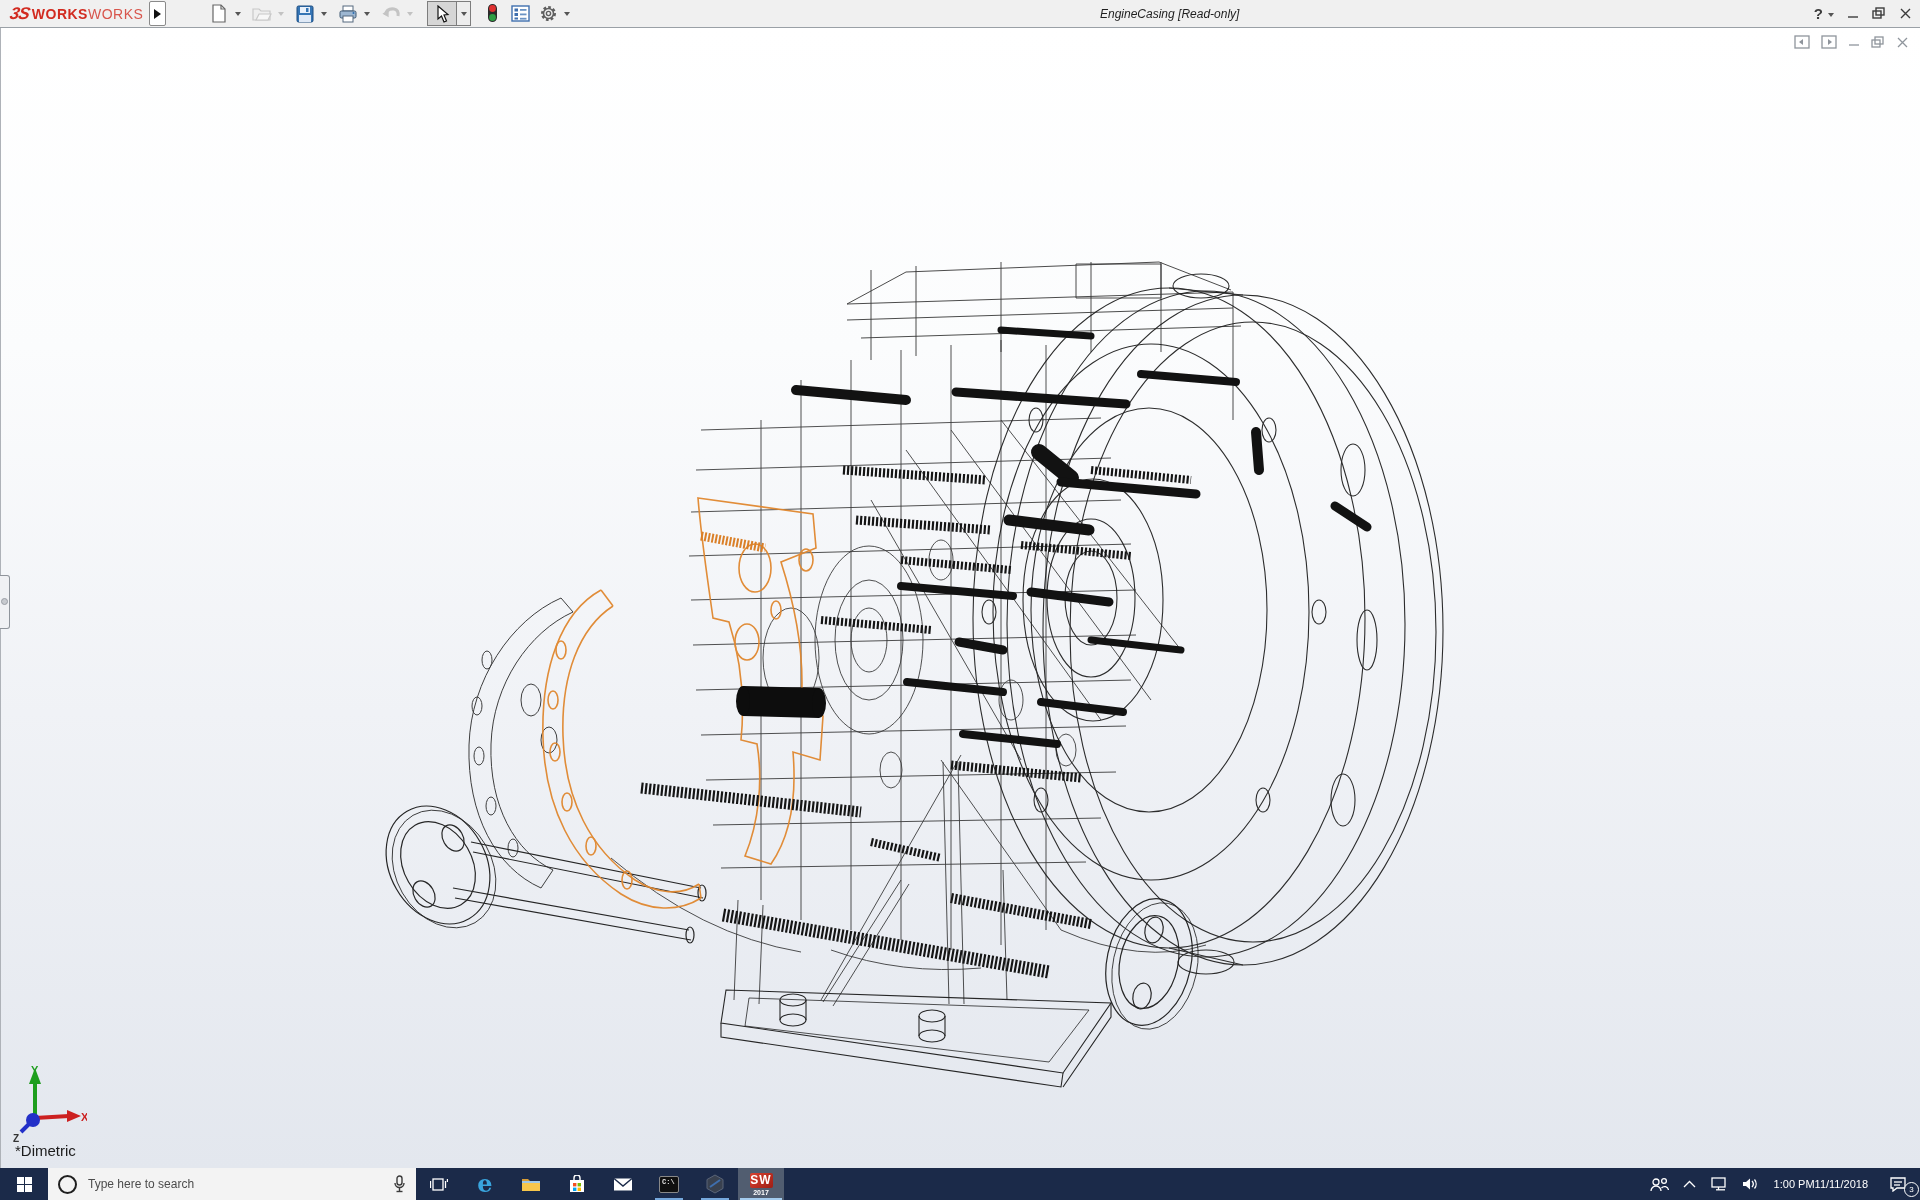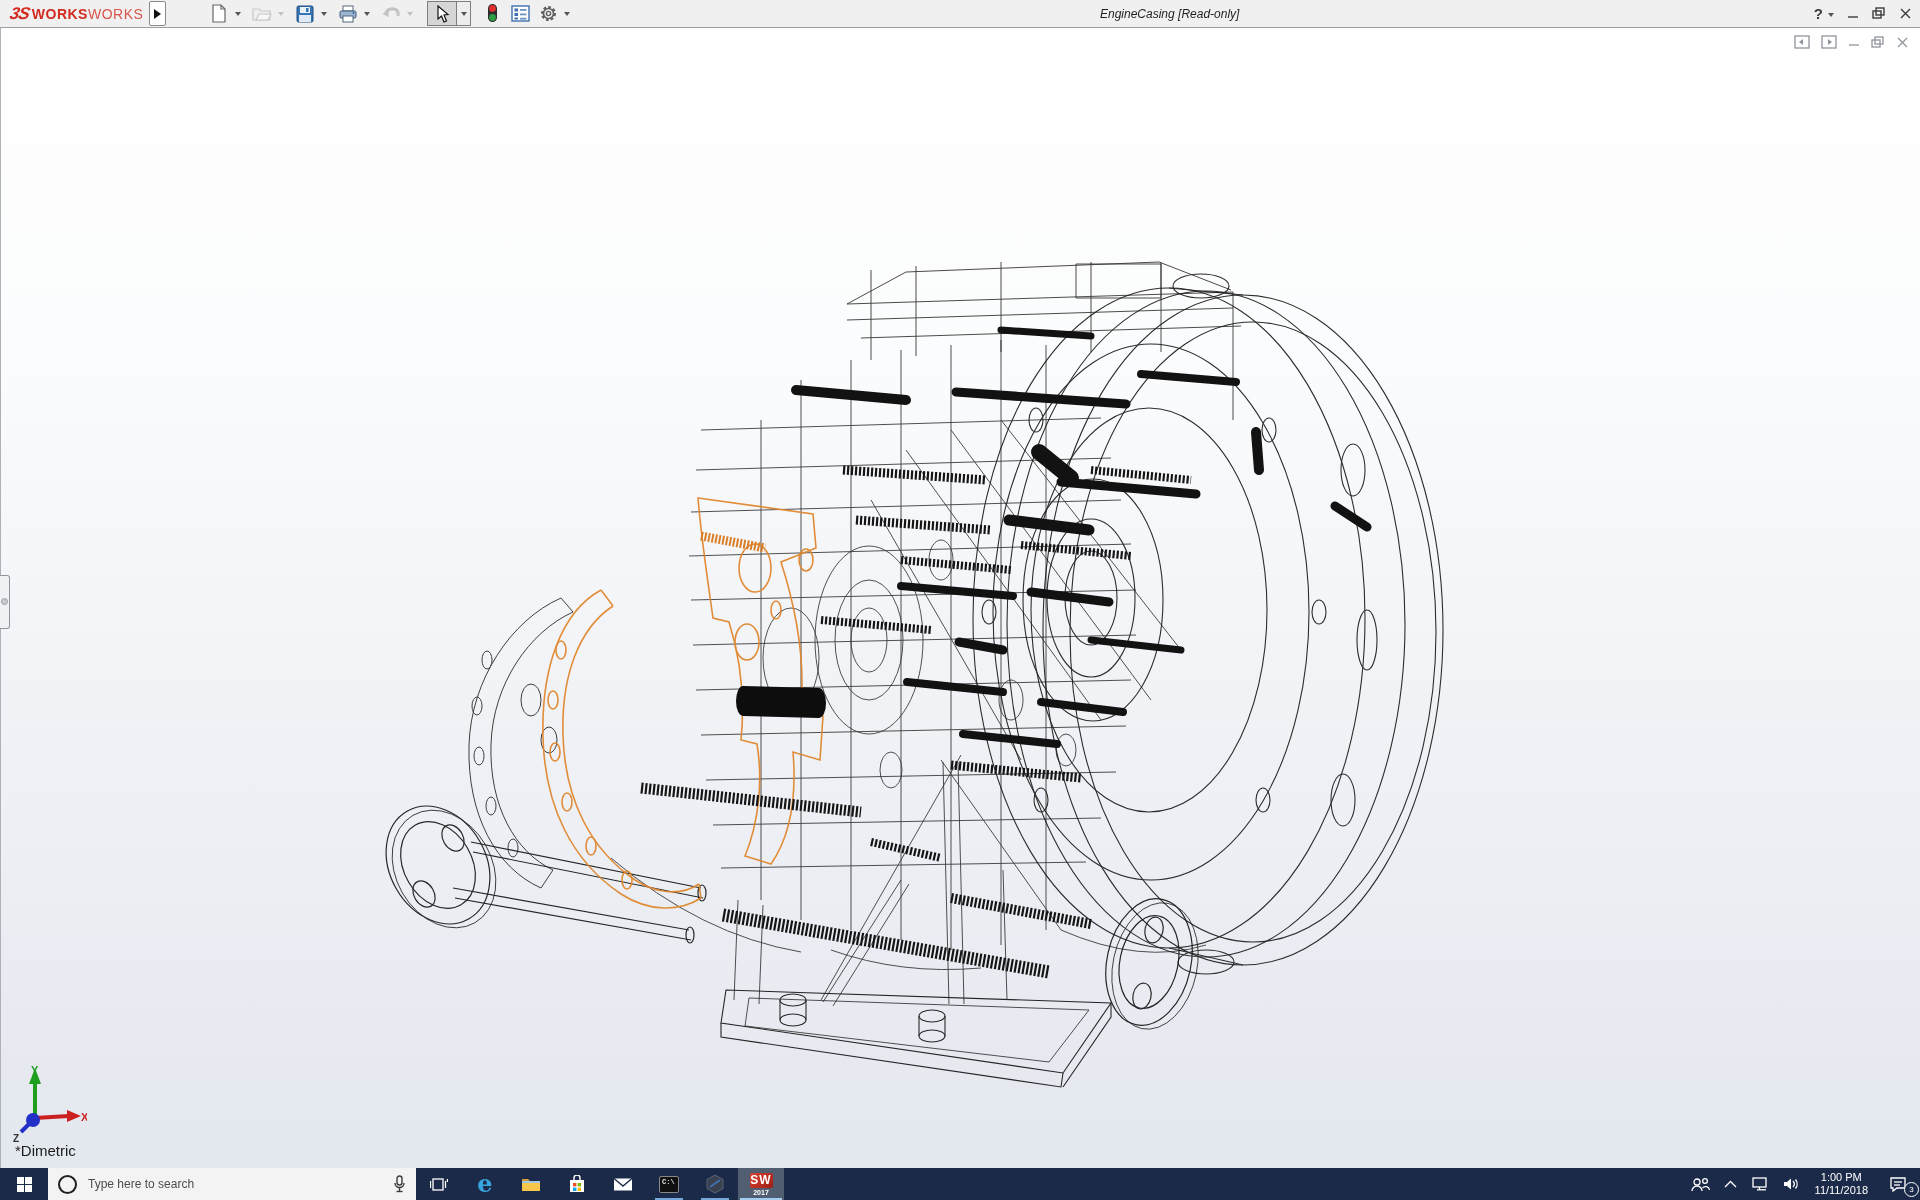--- a/index.html
+++ b/index.html
@@ -62,21 +62,21 @@
   .cmdbox{width:20px;height:17px;background:#101010;border:1px solid #888;border-radius:2px;
     color:#e8e8e8;font:bold 7px "Liberation Mono",monospace;padding:1px 1px 0 2px;box-sizing:border-box;}
   .swbox{display:flex;flex-direction:column;align-items:center;line-height:1;}
   .swcube{width:23px;height:15px;background:linear-gradient(135deg,#d8402f,#9f1f16);border-radius:2px;
     color:#fff;font-size:12px;font-weight:bold;display:flex;align-items:center;justify-content:center;letter-spacing:1px;}
   .swyear{color:#fff;font-size:7px;font-weight:bold;margin-top:1px;}
   .tray-spacer{flex:1;}
   .tray{display:flex;align-items:center;gap:0;}
   .tray-item{position:relative;height:32px;display:flex;align-items:center;justify-content:center;
     padding:0 7px;cursor:pointer;}
-  .clock{display:flex;flex-direction:column;align-items:center;justify-content:center;color:#fff;
+  .clock{display:flex;flex-direction:row;align-items:center;justify-content:center;color:#fff;
     font-size:11px;line-height:13px;padding:0 8px;}
   .badge{position:absolute;right:1px;bottom:3px;width:13px;height:13px;border-radius:50%;
     background:#1b2a49;border:1px solid #fff;color:#fff;font-size:8px;display:flex;
     align-items:center;justify-content:center;}
   .tw{stroke:#fff;fill:none;stroke-width:1.3;}
 </style>
 </head>
 <body>
 
 <div class="screen">

